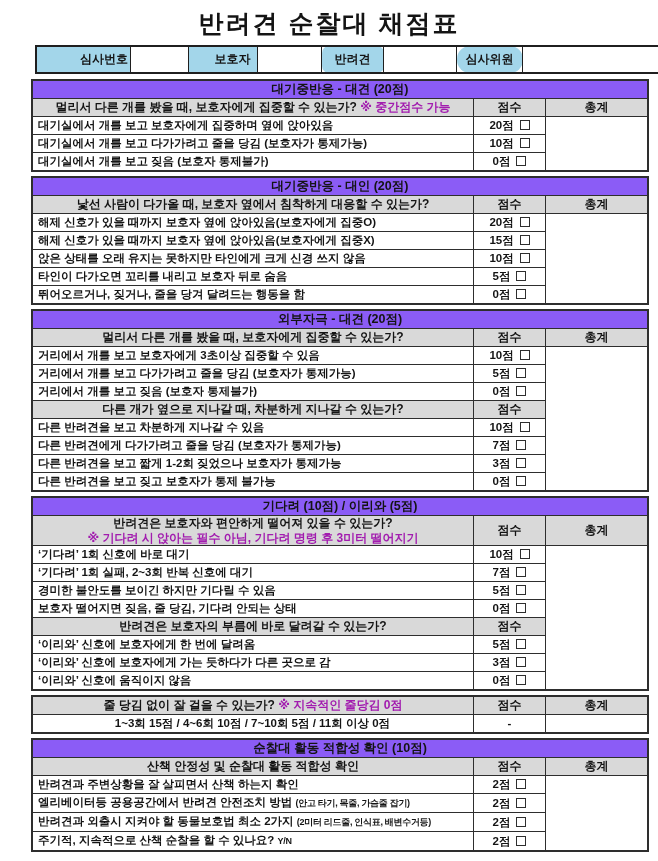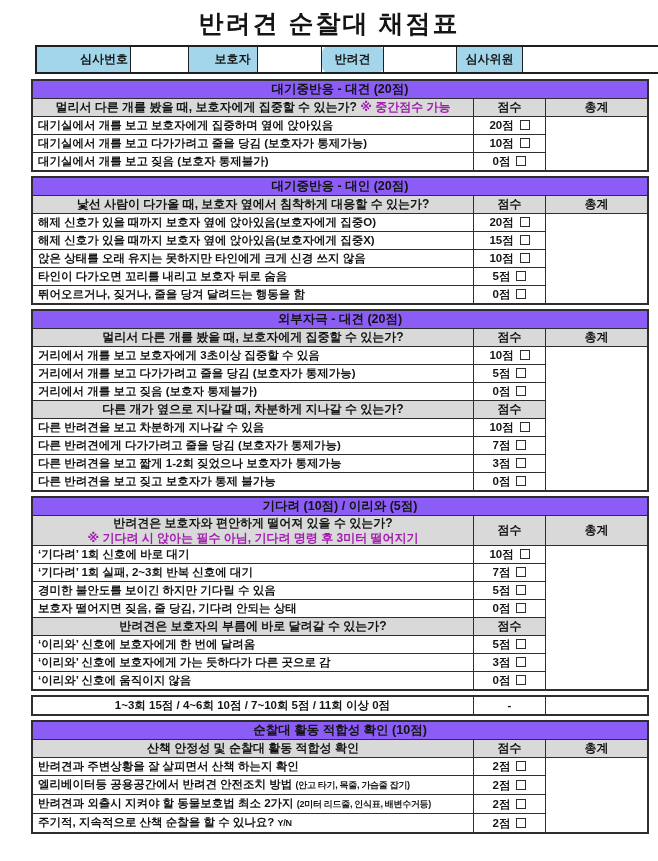--- a/index.html
+++ b/index.html
@@ -66,21 +66,21 @@
 <div class="wrap">
   <table class="fields">
     <tbody>
         <tr id="fields-row">
           <td class="flbl" style="width: 50px; padding-left: 42px;">심사번호</td>
           <td class="finp" style="width: 55px;"></td>
           <td class="flbl" style="width: 47px; padding-left: 20px;">보호자</td>
           <td class="finp" style="width: 61px;"></td>
           <td class="flbl" style="width: 59px; border-radius: 7px;">반려견</td>
           <td class="finp" style="width: 70px;"></td>
-          <td class="flbl" style="width: 63px;">심사위원</td>
+          <td class="flbl" style="width: 63px; border-radius: 13px;">심사위원</td>
           <td class="finp" style="width: 210px;"></td>
         </tr>
       </tbody>
   </table>
 
   <div id="sections">
       <table class="sec">
         <colgroup>
           <col style="width: 440px;">
           <col style="width: 72px;">
@@ -248,20 +248,25 @@
           </tr>
         </tbody>
       </table>
       <table class="sec">
         <colgroup>
           <col style="width: 440px;">
           <col style="width: 72px;">
           <col style="width: 102px;">
         </colgroup>
         <tbody>
+          <tr class="q-row">
+            <td class="q"><span>줄 당김 없이 잘 걸을 수 있는가?</span> <span class="note">※ 지속적인 줄당김 0점</span></td>
+            <td class="colh">점수</td>
+            <td class="colh">총계</td>
+          </tr>
           <tr class="item">
             <td class="lbl ctr"><span>1~3회 15점  /  4~6회 10점  /  7~10회 5점  /  11회 이상 0점</span></td>
             <td class="score"><span>-</span></td>
             <td class="total-cell" rowspan="1"></td>
           </tr>
         </tbody>
       </table>
       <table class="sec">
         <colgroup>
           <col style="width: 440px;">

